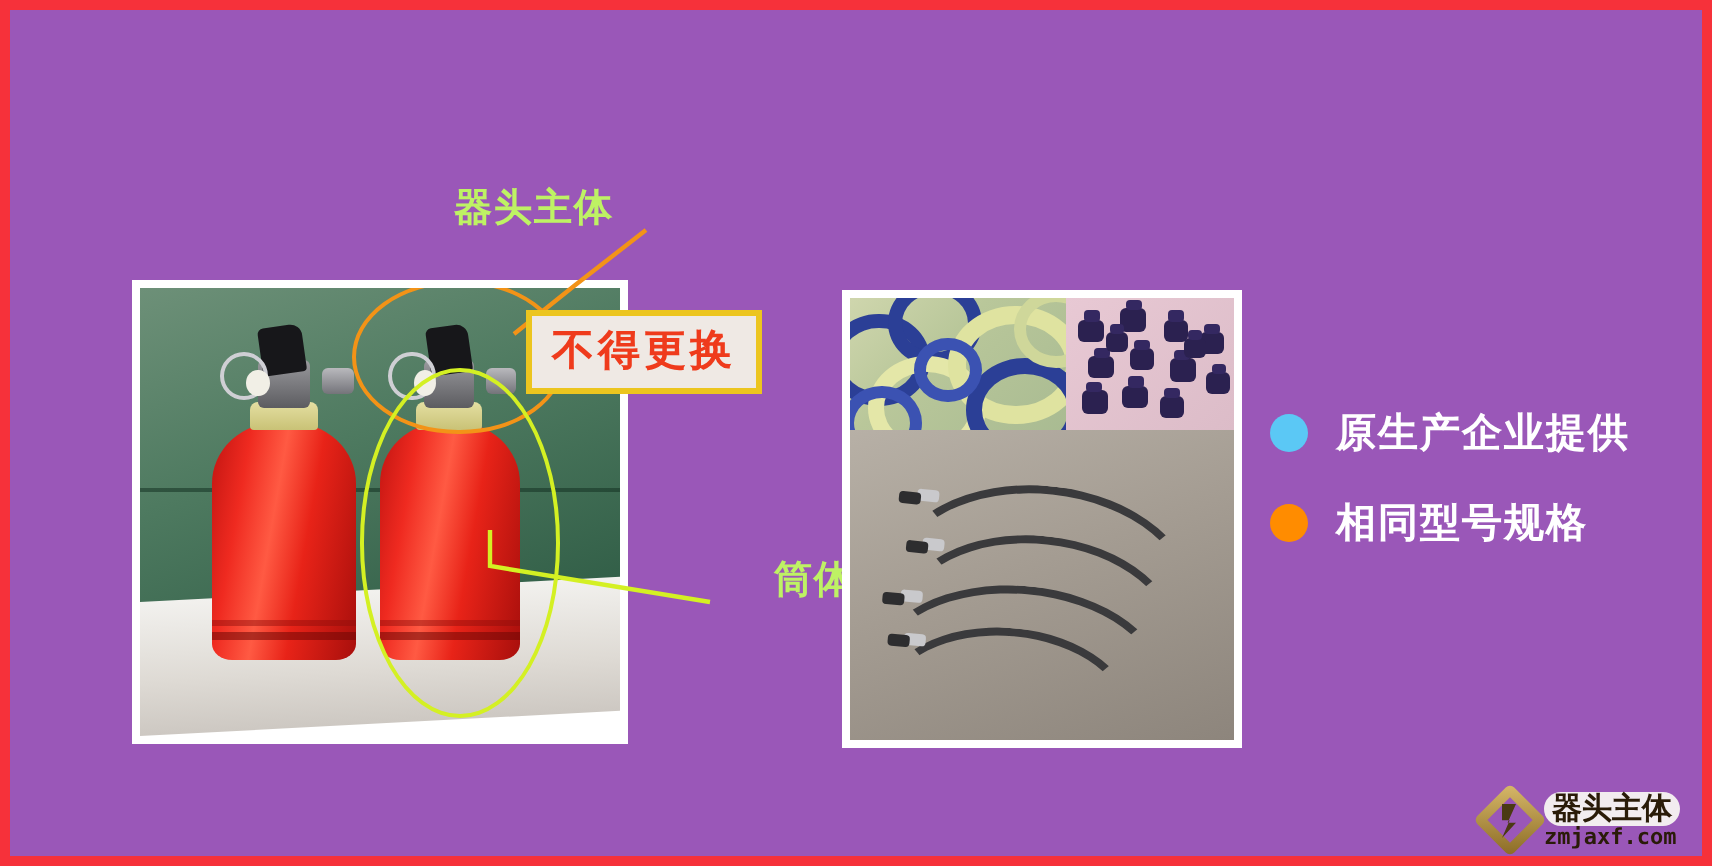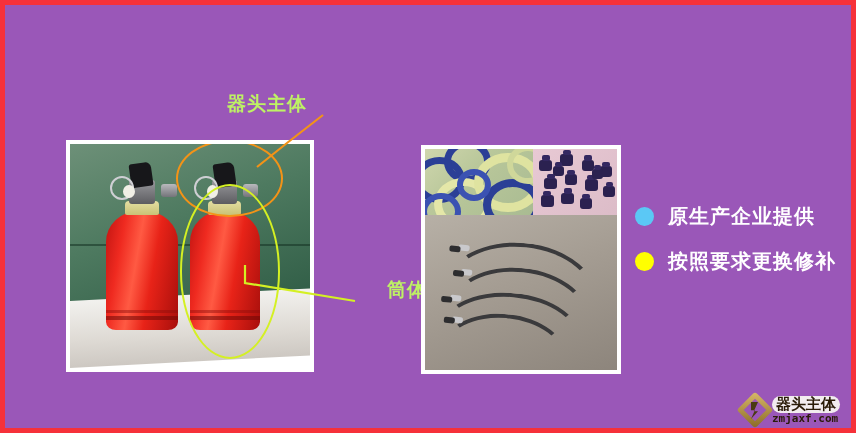--- a/index.html
+++ b/index.html
@@ -157,20 +157,21 @@
   <svg class="leader" id="leader-head" viewBox="0 0 72 56">
     <polyline points="70,2 34,30 4,54" fill="none" stroke="#f39317" stroke-width="2.2"></polyline>
   </svg>
 
   <svg class="leader" id="leader-body" viewBox="0 0 116 54">
     <polyline points="4,4 4,22 114,40" fill="none" stroke="#d4f023" stroke-width="2.2"></polyline>
   </svg>
 
   <div id="label-head" class="cjk" style="color: #bef264;">器头主体</div>
   <div id="label-body" class="cjk" style="color: #bef264; margin-left: 34px;">筒体</div>
+  <div id="badge-noreplace" class="cjk" style="color: rgb(239, 59, 28); border-color: rgb(236, 197, 31);">不得更换</div>
 
   <div class="frame" id="photo-parts">
     <div class="inner">
 
       <div class="pcell" id="cell-orings">
         <div class="ring" style="left:-10%;top:12%;width:34%;height:48%;border:7px solid #2b3f96;"></div>
         <div class="ring" style="left:18%;top:-14%;width:30%;height:44%;border:7px solid #2b3f96;"></div>
         <div class="ring" style="left:8%;top:44%;width:40%;height:54%;border:8px solid #e4e7a8;"></div>
         <div class="ring" style="left:46%;top:6%;width:46%;height:62%;border:9px solid #dfe3a0;"></div>
         <div class="ring" style="left:54%;top:46%;width:40%;height:54%;border:8px solid #2b3f96;"></div>
@@ -217,25 +218,25 @@
     </div>
   </div>
 
   <div id="bullets">
 
     <div class="bitem">
       <span class="bdot" style="background: rgb(91, 200, 245);"></span>
       <span class="btext cjk">原生产企业提供</span>
     </div>
 
-
     <div class="bitem">
-      <span class="bdot" style="background: rgb(255, 255, 0);"></span>
-      <span class="btext cjk">按照要求更换修补</span>
-    </div>
+      <span class="bdot" style="background: rgb(255, 140, 0);"></span>
+      <span class="btext cjk">相同型号规格</span>
+    </div>
+
 
   </div>
 
   <div id="watermark">
     <div id="wm-mark">
       <div class="dia"></div>
         <div class="dia2"></div>
         <div class="bolt"></div>
     </div>
     <div id="wm-text">

